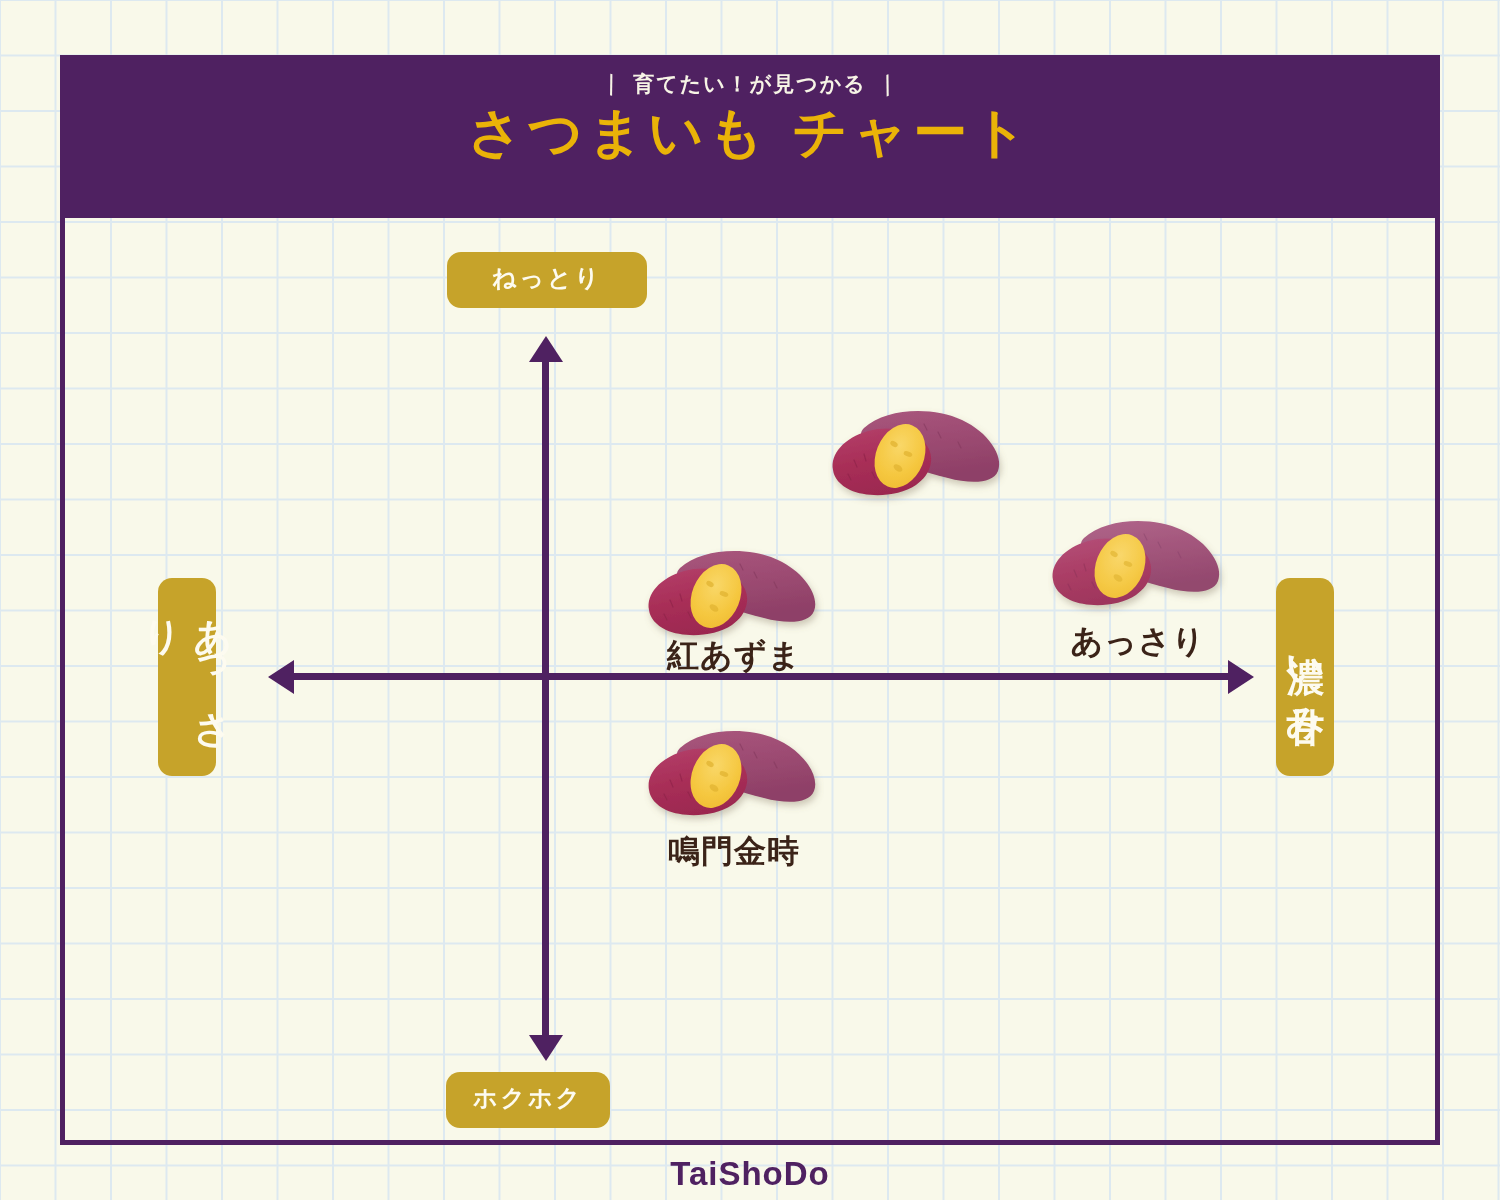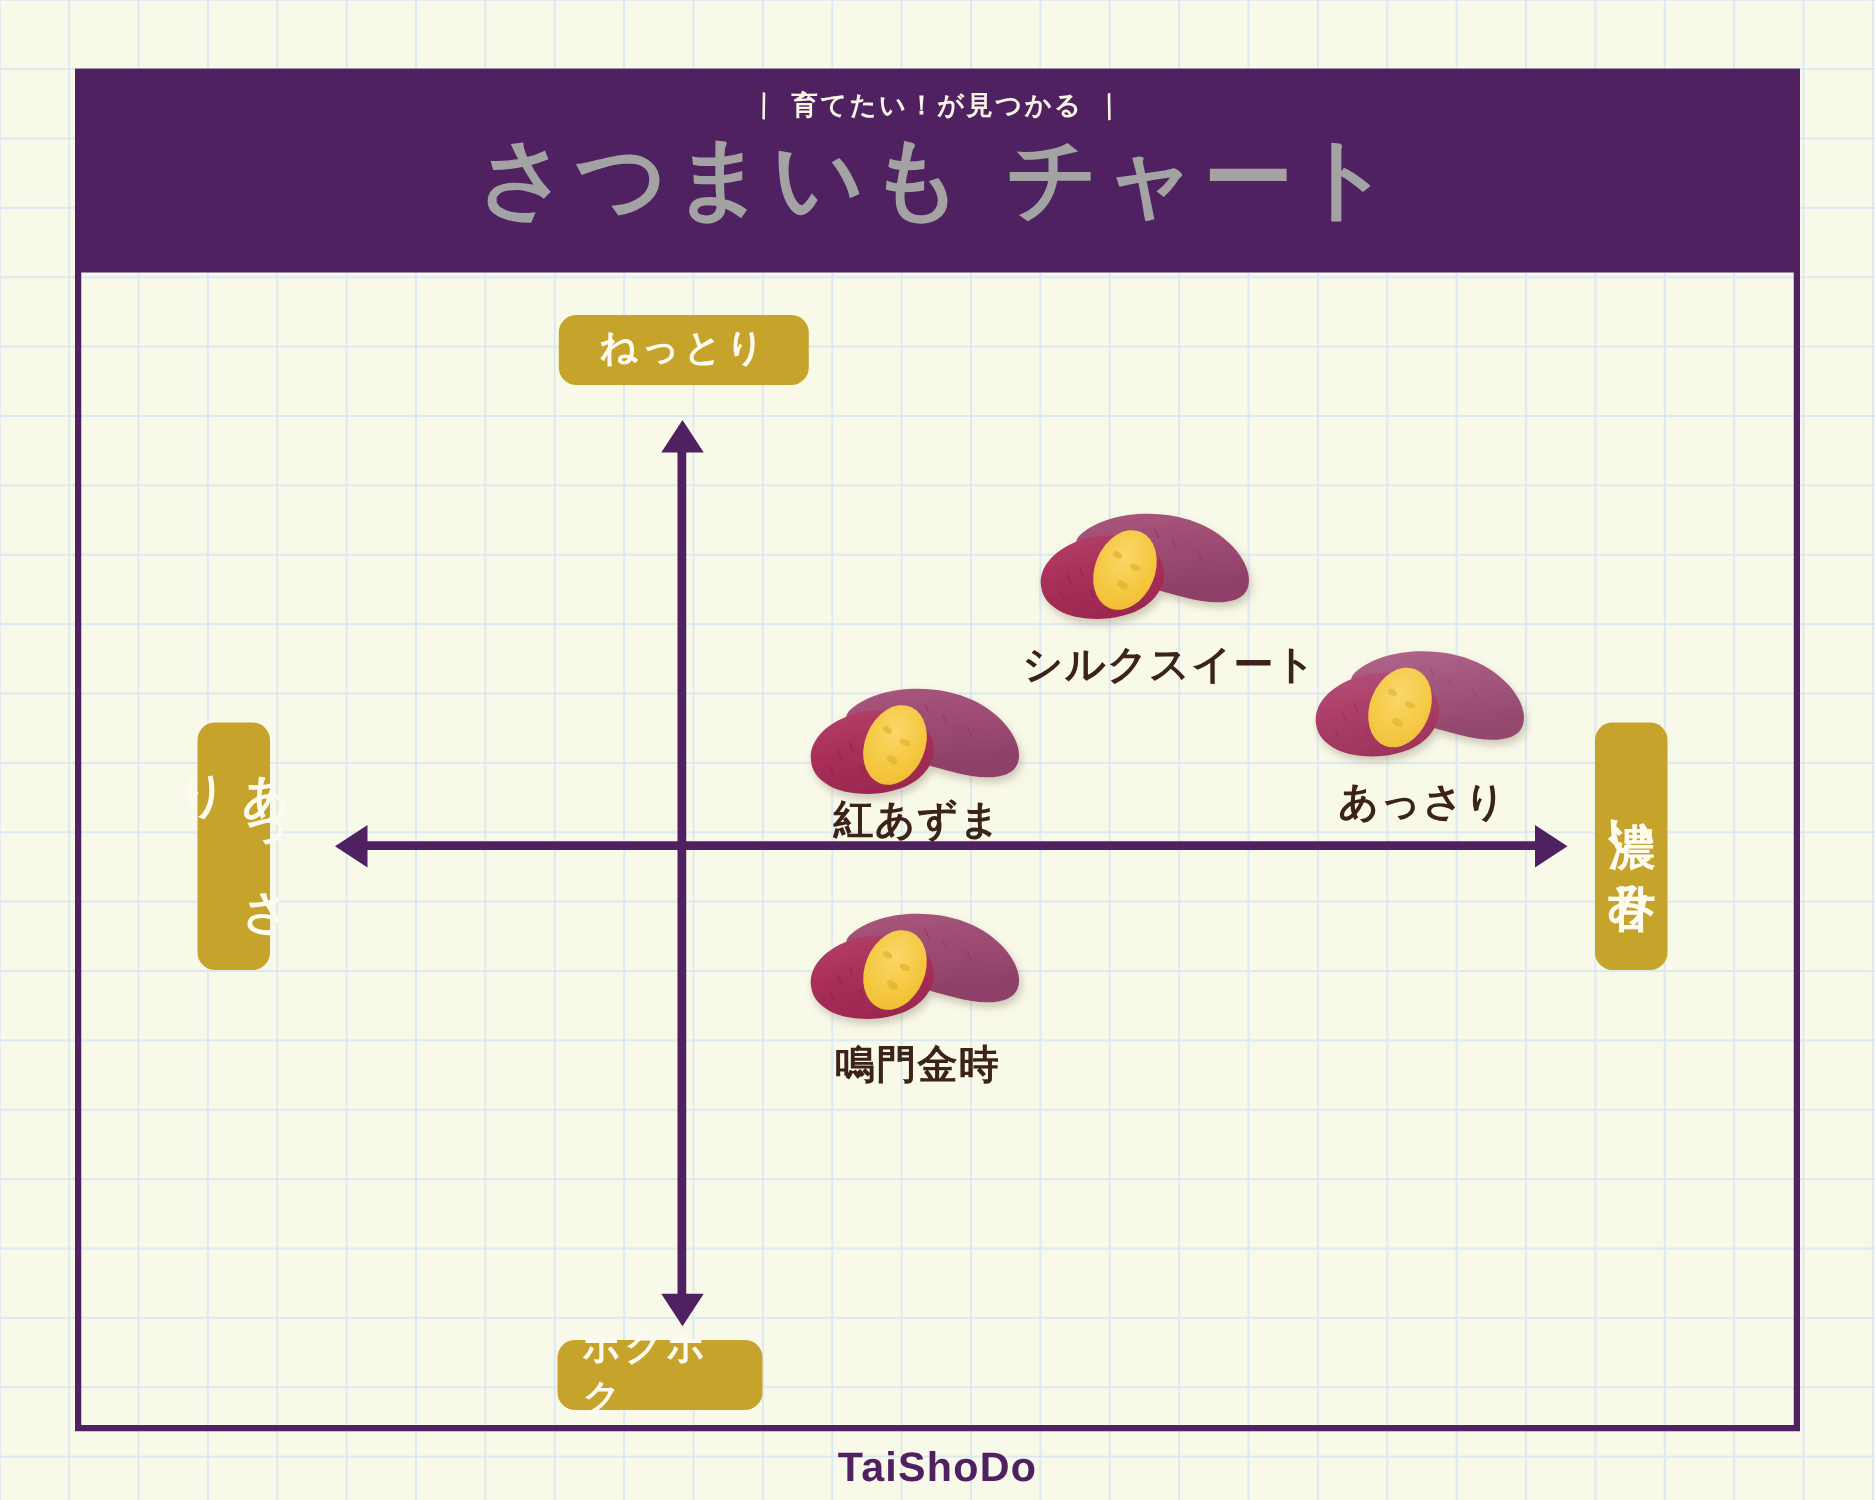--- a/index.html
+++ b/index.html
@@ -69,22 +69,22 @@
   .slash {
     display: inline-block;
     font-size: 25px;
     font-weight: 400;
     color: #f7f4e6;
     line-height: 1;
   }
   .slash.left  { transform: rotate(18deg); }
   .slash.right { transform: rotate(-18deg); }
   #main-title {
-    color: #a3a3a3;
-    font-size: 72px;
+    color: #eab308;
+    font-size: 54px;
     font-weight: 700;
     letter-spacing: 5px;
     line-height: 1.1;
     margin-top: 4px;
     white-space: nowrap;
   }
 
   
   .axis-line {
     position: absolute;
@@ -142,21 +142,21 @@
     background: #c6a32a;
     color: #fdfbf0;
     font-weight: 700;
     border-radius: 14px;
     display: flex;
     align-items: center;
     justify-content: center;
     box-sizing: border-box;
   }
   .badge.horizontal {
-    font-size: 30px;
+    font-size: 24px;
     letter-spacing: 3px;
     padding: 0 20px 4px 20px;
   }
   .badge.vertical {
     font-size: 38px;
     writing-mode: vertical-rl;
     text-orientation: upright;
     letter-spacing: 3px;
     padding: 14px 0;
   }
@@ -276,21 +276,20 @@
           <line x1="20" y1="76" x2="23" y2="82"></line>
           <line x1="44" y1="74" x2="47" y2="80"></line>
         </g>
         <g stroke="#7e3459" stroke-width="1.2" stroke-linecap="round" opacity="0.5">
           <line x1="110" y1="34" x2="113" y2="40"></line>
           <line x1="130" y1="44" x2="133" y2="50"></line>
           <line x1="96" y1="26" x2="99" y2="32"></line>
         </g>
       </g>
     </svg>
-    <div class="potato-label">シルクスイート</div>
   </div>
 
   <div class="potato-item" id="item-haruka">
     <svg class="potato-art" viewBox="0 0 180 110">
       <defs>
         <linearGradient id="gback2" x1="0" y1="0" x2="0.25" y2="1">
           <stop offset="0%" stop-color="#b0658a"></stop>
           <stop offset="55%" stop-color="#a1547a"></stop>
           <stop offset="100%" stop-color="#93486e"></stop>
         </linearGradient>

